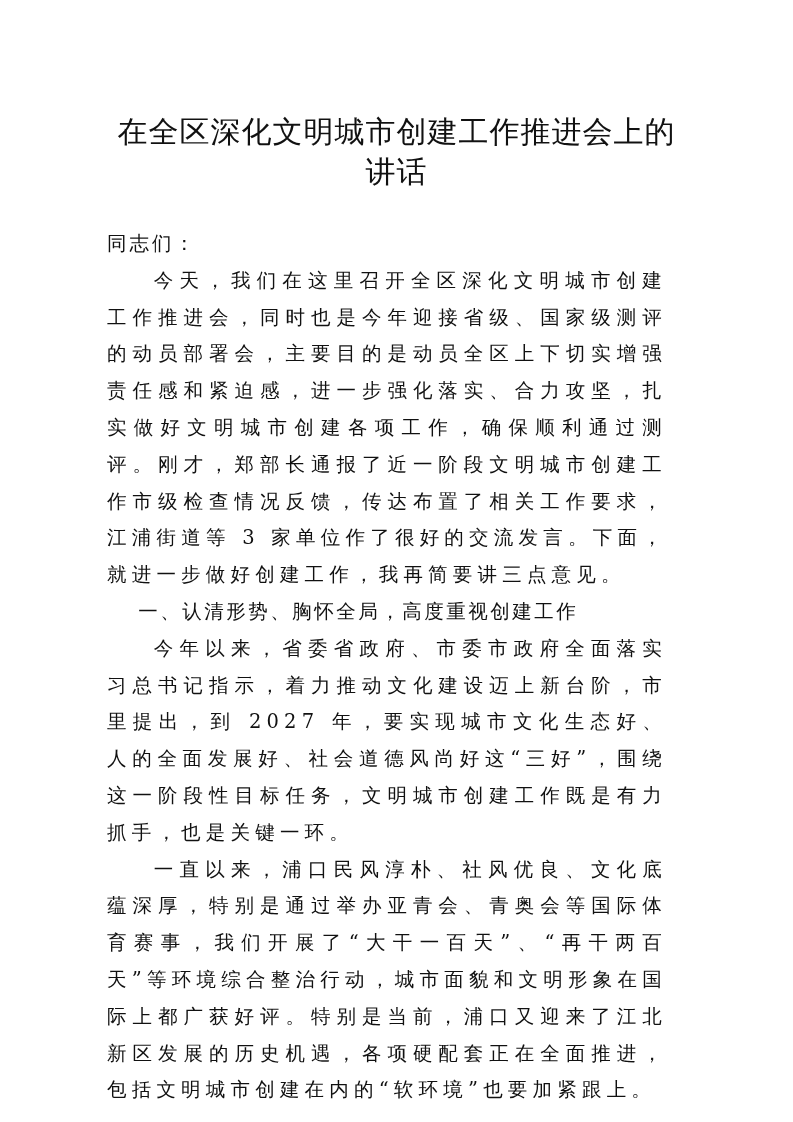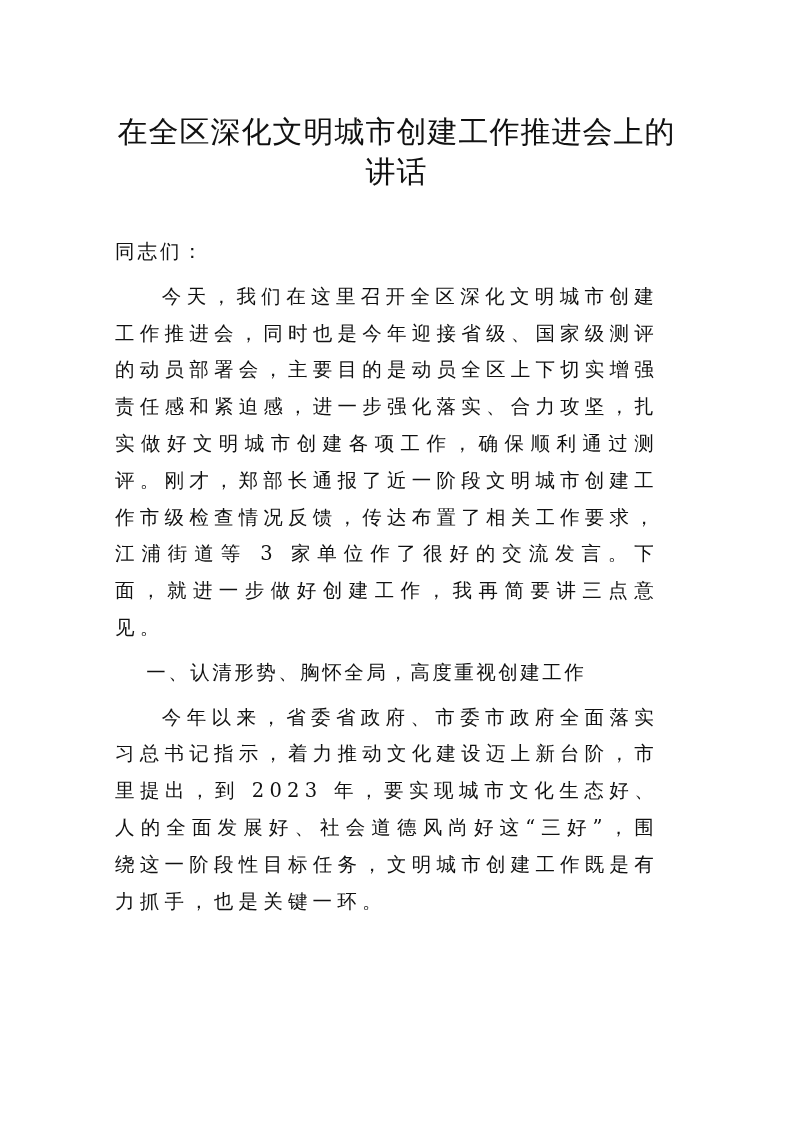--- a/index.html
+++ b/index.html
@@ -36,21 +36,21 @@
   }
   .body {
     position: absolute;
     left: 107px;
     top: 226px;
     width: 560px;
     font-size: 19.5px;
     line-height: 36.8px;
   }
   .body p {
-    margin: 8px;
+    margin: 0;
     text-align: justify;
     text-align-last: left;
     letter-spacing: 5.2px;
     word-break: break-all;
   }
   .body p.indent {
     text-indent: 2.4em;
   }
   .body p.salutation {
     letter-spacing: 3px;
@@ -68,15 +68,16 @@
 <div class="page">
   <h1 class="title">
     <span>在全区深化文明城市创建工作推进会上的</span><br>
     <span>讲话</span>
   </h1>
 
   <div class="body">
     <p class="salutation">同志们：</p>
     <p class="indent">今天，我们在这里召开全区深化文明城市创建工作推进会，同时也是今年迎接省级、国家级测评的动员部署会，主要目的是动员全区上下切实增强责任感和紧迫感，进一步强化落实、合力攻坚，扎实做好文明城市创建各项工作，确保顺利通过测评。刚才，郑部长通报了近一阶段文明城市创建工作市级检查情况反馈，传达布置了相关工作要求，江浦街道等 3 家单位作了很好的交流发言。下面，就进一步做好创建工作，我再简要讲三点意见。</p>
     <p class="heading">一、认清形势、胸怀全局，高度重视创建工作</p>
-    <p class="indent">今年以来，省委省政府、市委市政府全面落实习总书记指示，着力推动文化建设迈上新台阶，市里提出，到 2023 年，要实现城市文化生态好、人的全面发展好、社会道德风尚好这“三好”，围绕这一阶段性目标任务，文明城市创建工作既是有力抓手，也是关键一环。</p>
+    <p class="indent">今年以来，省委省政府、市委市政府全面落实习总书记指示，着力推动文化建设迈上新台阶，市里提出，到 2027 年，要实现城市文化生态好、人的全面发展好、社会道德风尚好这“三好”，围绕这一阶段性目标任务，文明城市创建工作既是有力抓手，也是关键一环。</p>
+    <p class="indent">一直以来，浦口民风淳朴、社风优良、文化底蕴深厚，特别是通过举办亚青会、青奥会等国际体育赛事，我们开展了“大干一百天”、“再干两百天”等环境综合整治行动，城市面貌和文明形象在国际上都广获好评。特别是当前，浦口又迎来了江北新区发展的历史机遇，各项硬配套正在全面推进，包括文明城市创建在内的“软环境”也要加紧跟上。</p>
   </div>
 </div>
 
 </body></html>

